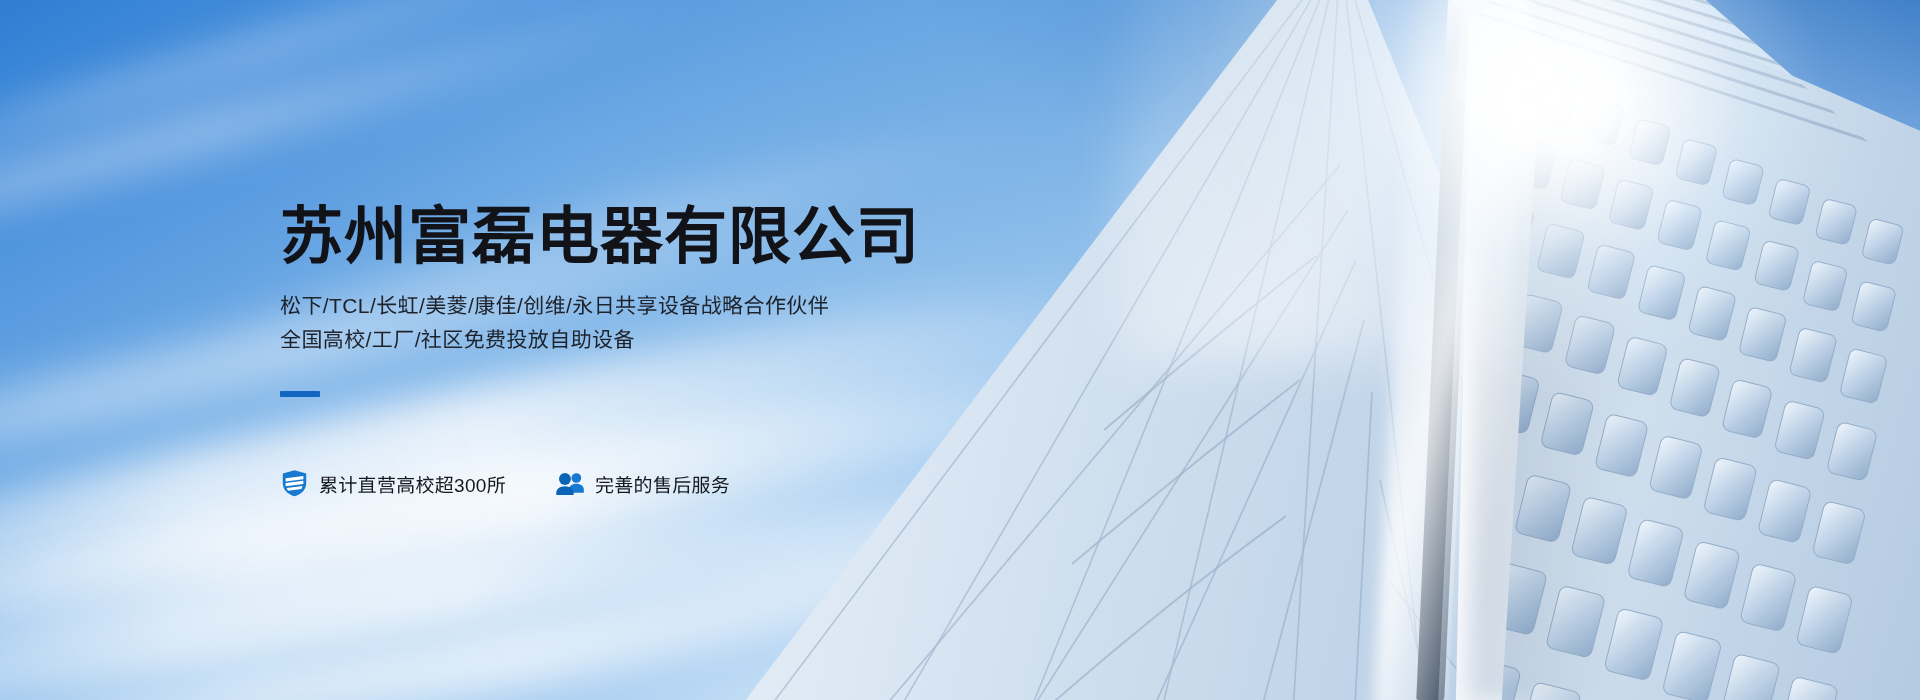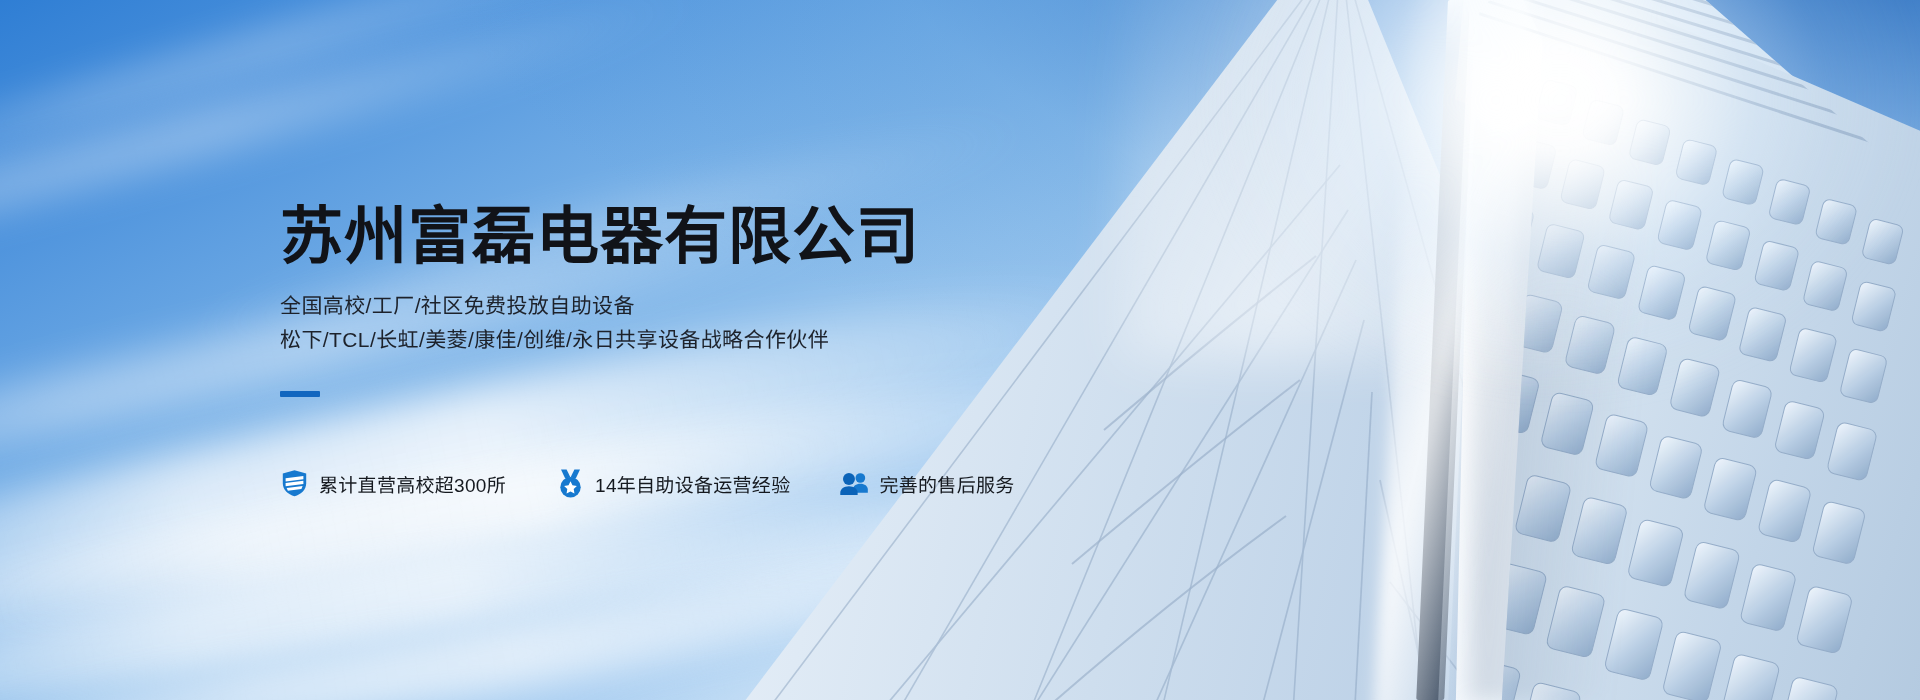--- a/index.html
+++ b/index.html
@@ -387,54 +387,41 @@
     <div class="crest"></div>
   </div>
 
   <div class="sun-streak"></div>
   <div class="sun"></div>
 
   <div class="content">
 
     <h1 class="title">苏州富磊电器有限公司</h1>
 
+    <div class="sub-line">松下/TCL/长虹/美菱/康佳/创维/永日共享设备战略合作伙伴</div>
     <div class="sub-line">全国高校/工厂/社区免费投放自助设备</div>
-    <div class="sub-line">松下/TCL/长虹/美菱/康佳/创维/永日共享设备战略合作伙伴</div>
 
     <div class="divider"></div>
 
     <div class="features">
 
       <div class="feature">
         <span class="ficon">
           <svg width="27" height="28" viewBox="0 0 27 28" aria-hidden="true">
             <path d="M13.5 1.2 L25.2 4.6 V14.2 C25.2 20.6 20.2 25.3 13.5 27.2 C6.8 25.3 1.8 20.6 1.8 14.2 V4.6 Z" fill="#1779cf"></path>
             <g fill="#ffffff">
               <path d="M4.6 9.2 L22.4 7.0 L22.4 10.2 L4.6 12.4 Z"></path>
               <path d="M4.6 14.0 L22.4 11.8 L22.4 15.0 L4.6 17.2 Z"></path>
               <path d="M5.6 18.9 L21.6 16.9 L20.4 20.0 L6.9 21.7 Z"></path>
             </g>
           </svg>
         </span>
         <span class="ftext">累计直营高校超300所</span>
       </div>
 
-      <div class="feature">
-        <span class="ficon">
-          <svg width="23" height="29" viewBox="0 0 23 29" aria-hidden="true">
-            <g fill="#1779cf">
-              <path d="M2.0 0.4 L7.6 0.4 L11.5 8.4 L6.2 9.6 Z"></path>
-              <path d="M21.0 0.4 L15.4 0.4 L11.5 8.4 L16.8 9.6 Z"></path>
-              <circle cx="11.5" cy="18.2" r="10.2"></circle>
-            </g>
-            <path d="M11.5 12.2 L13.45 16.3 L17.9 16.95 L14.7 20.1 L15.45 24.55 L11.5 22.45 L7.55 24.55 L8.3 20.1 L5.1 16.95 L9.55 16.3 Z" fill="#ffffff"></path>
-          </svg>
-        </span>
-        <span class="ftext">14年自助设备运营经验</span>
-      </div>
 
       <div class="feature">
         <span class="ficon">
           <svg width="30" height="25" viewBox="0 0 30 25" aria-hidden="true">
             <g fill="#1779cf">
               <circle cx="21.8" cy="6.6" r="5.2"></circle>
               <path d="M21.8 12.9 c-4.6 0 -8.0 2.6 -8.0 6.0 v3.6 h16.0 v-3.6 c0 -3.4 -3.4 -6.0 -8.0 -6.0 Z"></path>
               <circle cx="9.6" cy="7.6" r="6.4" fill="#0b63b8"></circle>
               <path d="M9.6 15.4 c-5.3 0 -9.3 3.0 -9.3 6.9 v2.4 h18.6 v-2.4 c0 -3.9 -4.0 -6.9 -9.3 -6.9 Z" fill="#0b63b8"></path>
             </g>

